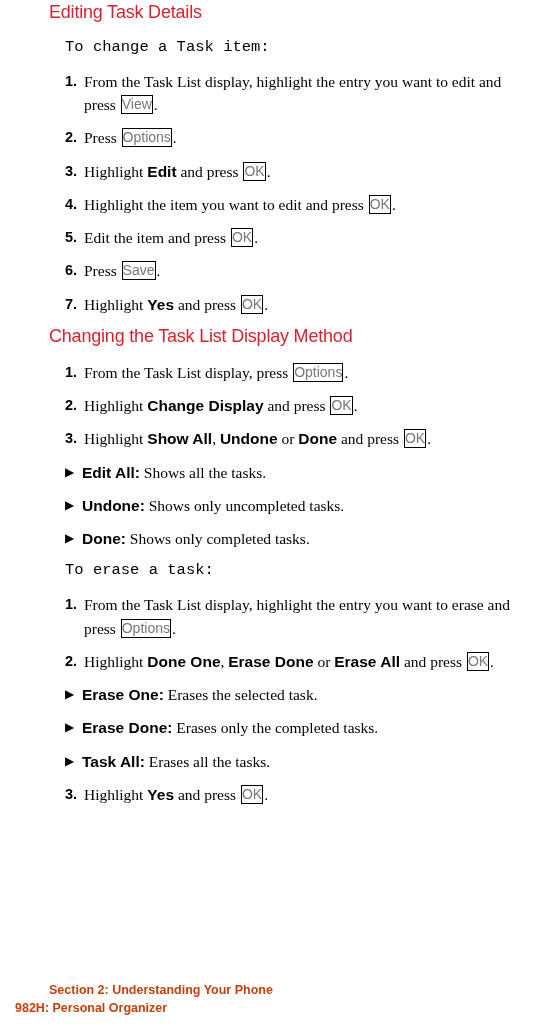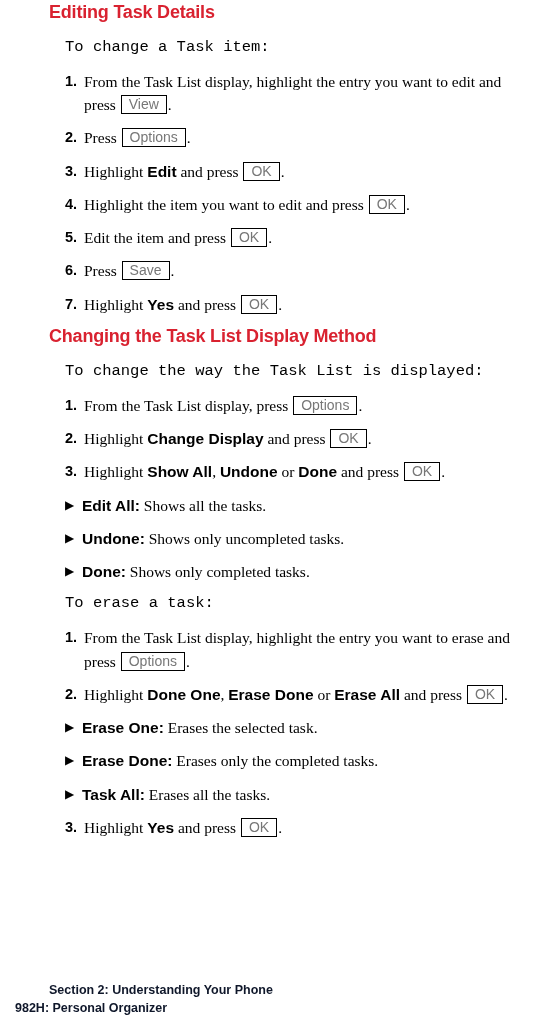--- a/index.html
+++ b/index.html
@@ -14,21 +14,21 @@
   }
   .page {
     position: relative;
     width: 547px;
     height: 1033px;
     padding: 0 15px 0 49px;
     box-sizing: border-box;
   }
   .heading {
     font-family: "Helvetica Neue", Helvetica, Arial, sans-serif;
-    font-weight: 700;
+    font-weight: 400;
     color: #d92230;
     font-size: 18px;
     margin: 0 0 14px 0;
     letter-spacing: -0.2px;
   }
   .heading.first {
     margin-top: 2px;
   }
   .intro {
     font-family: Liberation Mono, monospace;
@@ -67,38 +67,38 @@
     left: 0;
     top: 2px;
     font-size: 12px;
   }
   .keycap {
     display: inline-block;
     border: 1px solid #000;
     font-family: Helvetica, Arial, sans-serif;
     font-size: 14px;
     color: #777;
-    padding: 0 7px;
+    padding: 0 0;
     line-height: 17px;
     margin: 0 1px;
     vertical-align: 1px;
   }
   .bold {
     font-family: Helvetica, Arial, sans-serif;
     font-weight: 700;
   }
   .footer {
     position: absolute;
     left: 49px;
     bottom: 18px;
     width: 470px;
     font-family: Helvetica, Arial, sans-serif;
     font-size: 12.5px;
     font-weight: 700;
-    color: #0f172a;
+    color: #c2410c;
     line-height: 1.45;
   }
   .footer-line {
     white-space: nowrap;
   }
   .footer .page-num {
     display: inline-block;
     position: relative;
     left: -34px;
   }
@@ -115,21 +115,20 @@
       <div class="heading first">Editing Task Details</div>
       <div class="intro">To change a Task item:</div>
       <div class="step"><span class="stepnum">1.</span>From the Task List display, highlight the entry you want to edit and press <span class="keycap">View</span>.</div>
       <div class="step"><span class="stepnum">2.</span>Press <span class="keycap">Options</span>.</div>
       <div class="step"><span class="stepnum">3.</span>Highlight <span class="bold">Edit</span> and press <span class="keycap">OK</span>.</div>
       <div class="step"><span class="stepnum">4.</span>Highlight the item you want to edit and press <span class="keycap">OK</span>.</div>
       <div class="step"><span class="stepnum">5.</span>Edit the item and press <span class="keycap">OK</span>.</div>
       <div class="step"><span class="stepnum">6.</span>Press <span class="keycap">Save</span>.</div>
       <div class="step"><span class="stepnum">7.</span>Highlight <span class="bold">Yes</span> and press <span class="keycap">OK</span>.</div>
       <div class="heading">Changing the Task List Display Method</div>
-      <div class="intro">To change the way the Task List is displayed:</div>
       <div class="step"><span class="stepnum">1.</span>From the Task List display, press <span class="keycap">Options</span>.</div>
       <div class="step"><span class="stepnum">2.</span>Highlight <span class="bold">Change Display</span> and press <span class="keycap">OK</span>.</div>
       <div class="step"><span class="stepnum">3.</span>Highlight <span class="bold">Show All</span>, <span class="bold">Undone</span> or <span class="bold">Done</span> and press <span class="keycap">OK</span>.</div>
       <div class="bullet"><span class="marker">▶</span><span class="bold">Edit All:</span> Shows all the tasks.</div>
       <div class="bullet"><span class="marker">▶</span><span class="bold">Undone:</span> Shows only uncompleted tasks.</div>
       <div class="bullet"><span class="marker">▶</span><span class="bold">Done:</span> Shows only completed tasks.</div>
       <div class="intro">To erase a task:</div>
       <div class="step"><span class="stepnum">1.</span>From the Task List display, highlight the entry you want to erase and press <span class="keycap">Options</span>.</div>
       <div class="step"><span class="stepnum">2.</span>Highlight <span class="bold">Done One</span>, <span class="bold">Erase Done</span> or <span class="bold">Erase All</span> and press <span class="keycap">OK</span>.</div>
       <div class="bullet"><span class="marker">▶</span><span class="bold">Erase One:</span> Erases the selected task.</div>

